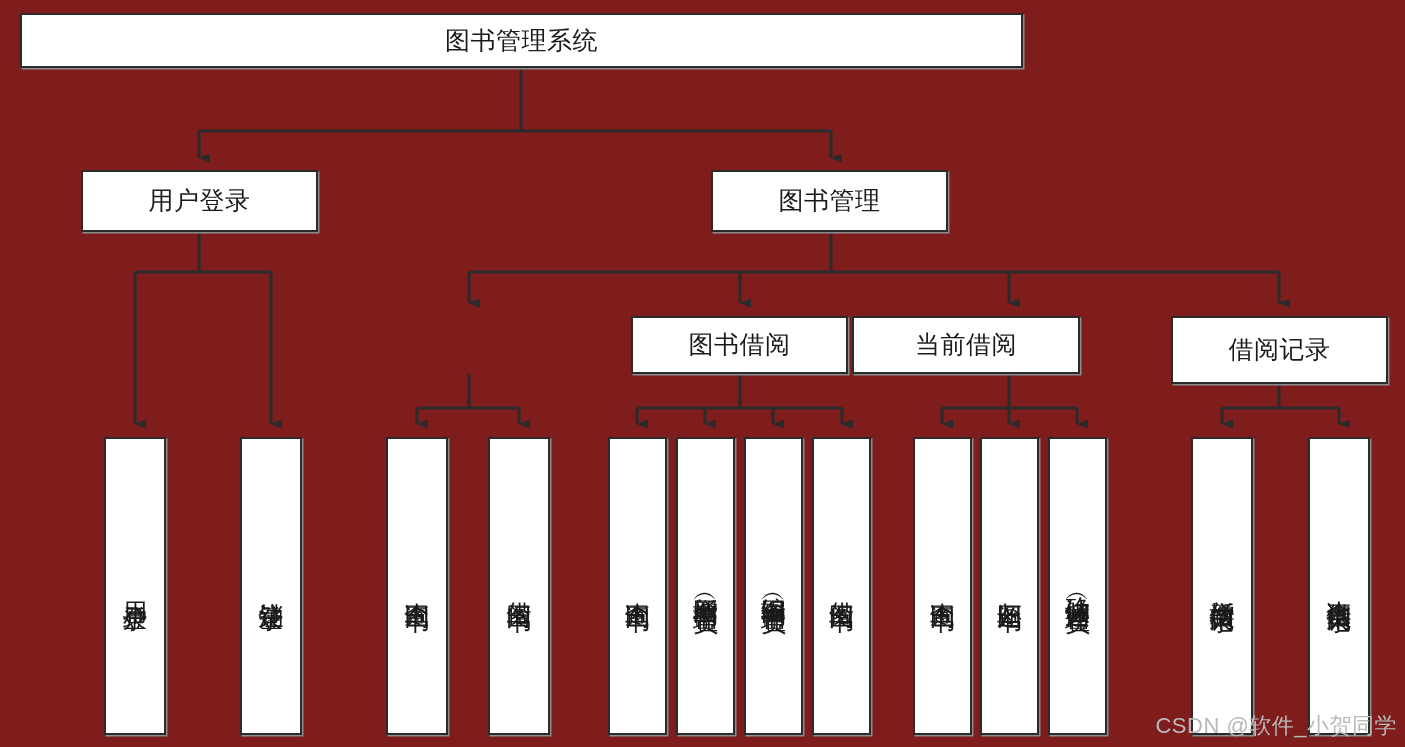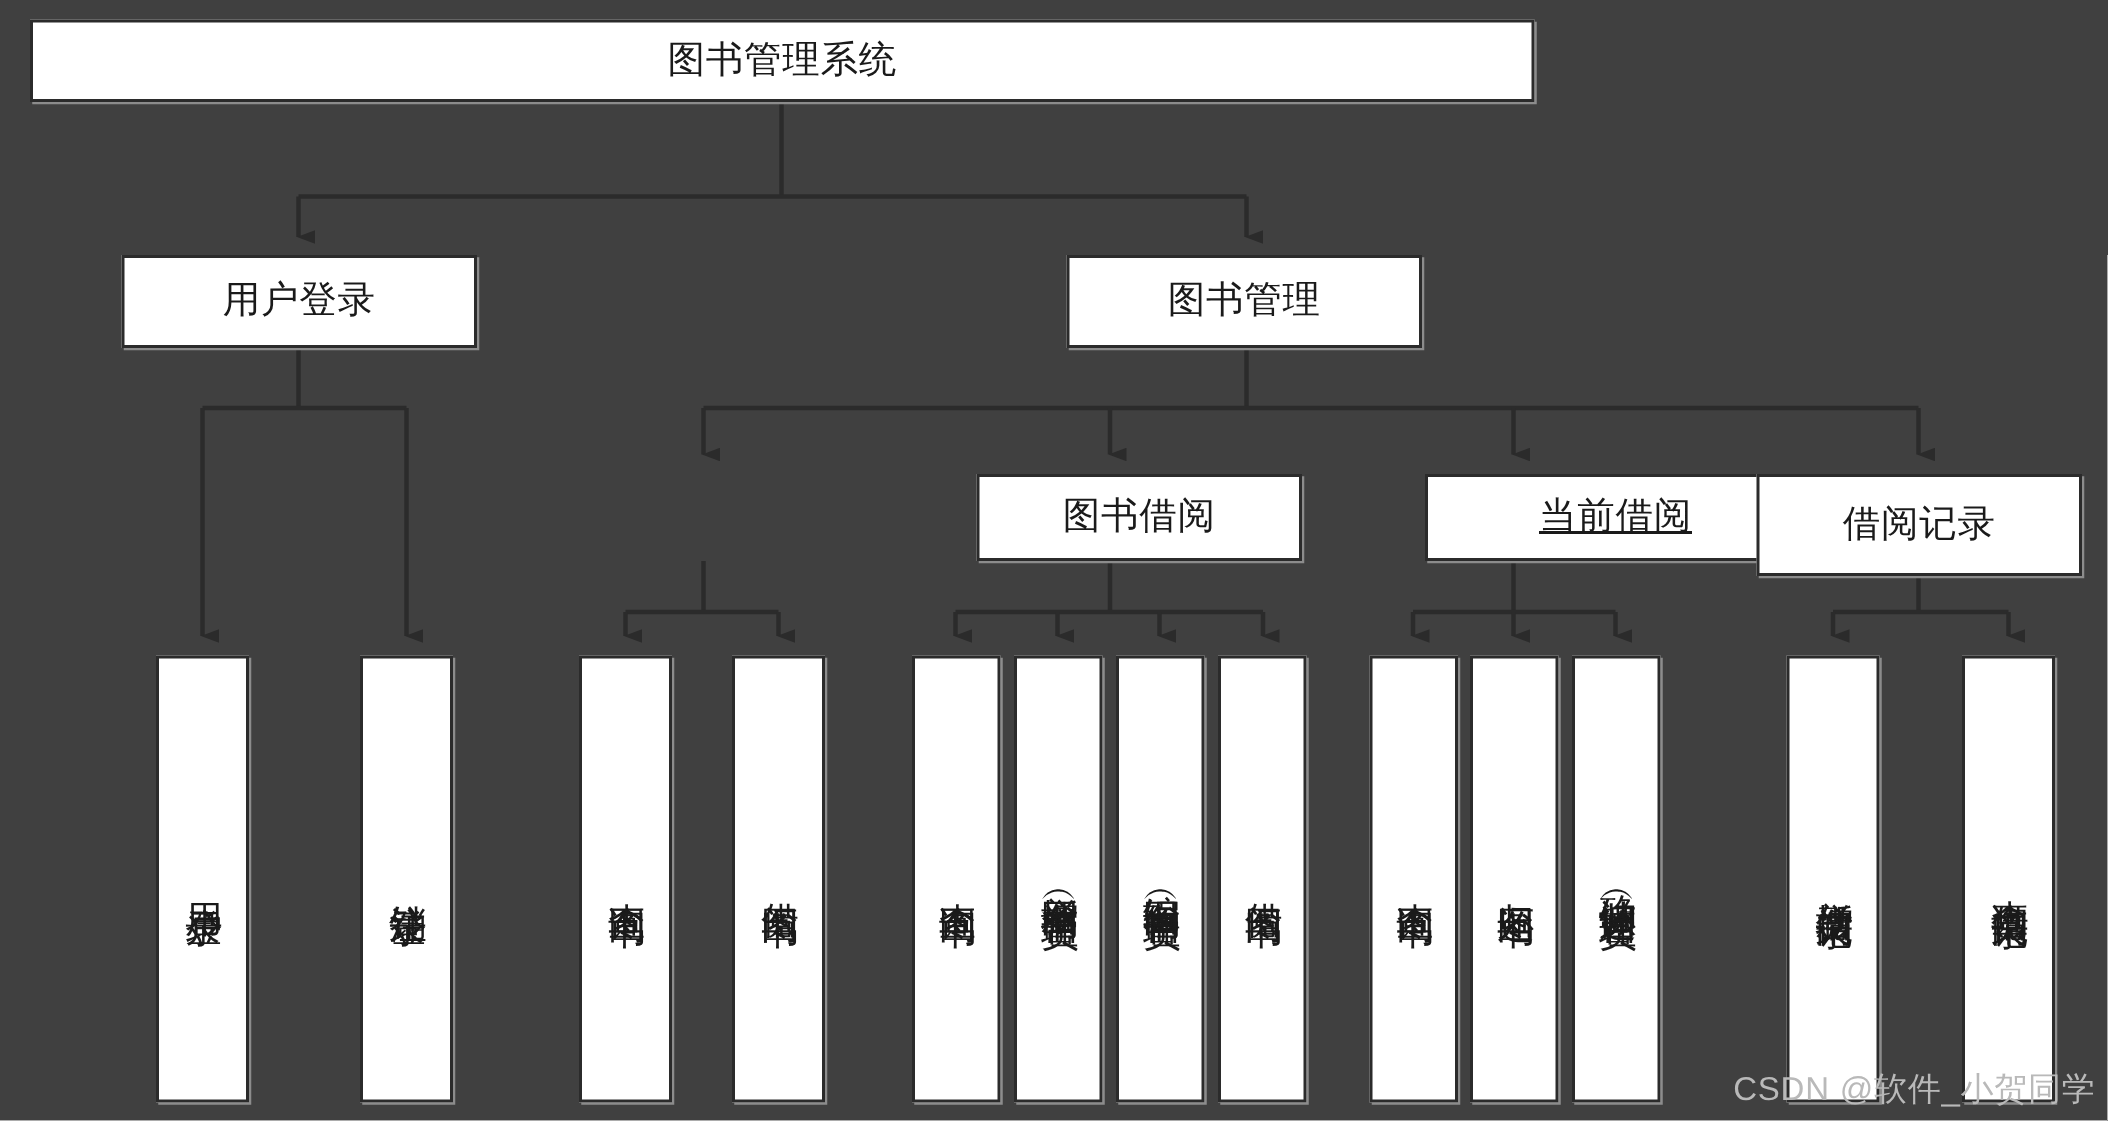--- a/index.html
+++ b/index.html
@@ -8,21 +8,21 @@
     padding: 0;
     background: #ffffff;
   }
   body {
     font-family: "Liberation Sans", "DejaVu Sans", sans-serif;
   }
   #diagram-root {
     position: relative;
     width: 1405px;
     height: 747px;
-    background: #404040;
+    background: #7f1d1d;
     overflow: hidden;
   }
   #diagram-svg {
     position: absolute;
     left: 0;
     top: 0;
     width: 1405px;
     height: 747px;
   }
   .node {
@@ -135,24 +135,24 @@
     <span class="node-label">图书管理系统</span>
   </div>
 
   <div class="node horizontal" style="left:81px; top:170px; width:237px; height:62px;">
     <span class="node-label">用户登录</span>
   </div>
   <div class="node horizontal" style="left:711px; top:170px; width:237px; height:62px;">
     <span class="node-label">图书管理</span>
   </div>
 
-  <div class="node horizontal" style="left:631px; top:316px; width:217px; height:58px;margin-left:20px;">
+  <div class="node horizontal" style="left:631px; top:316px; width:217px; height:58px;">
     <span class="node-label">图书借阅</span>
   </div>
-  <div class="node horizontal" style="left:950px; top:316px; width:254px; height:58px;text-decoration:underline;">
+  <div class="node horizontal" style="left:852px; top:316px; width:228px; height:58px;">
     <span class="node-label">当前借阅</span>
   </div>
   <div class="node horizontal" style="left:1171px; top:316px; width:217px; height:68px;">
     <span class="node-label">借阅记录</span>
   </div>
 
   <div class="node vertical" style="left:104px; top:437px; width:62px; height:298px;">
     <span class="node-label">用户登录</span>
   </div>
   <div class="node vertical" style="left:240px; top:437px; width:62px; height:298px;">

